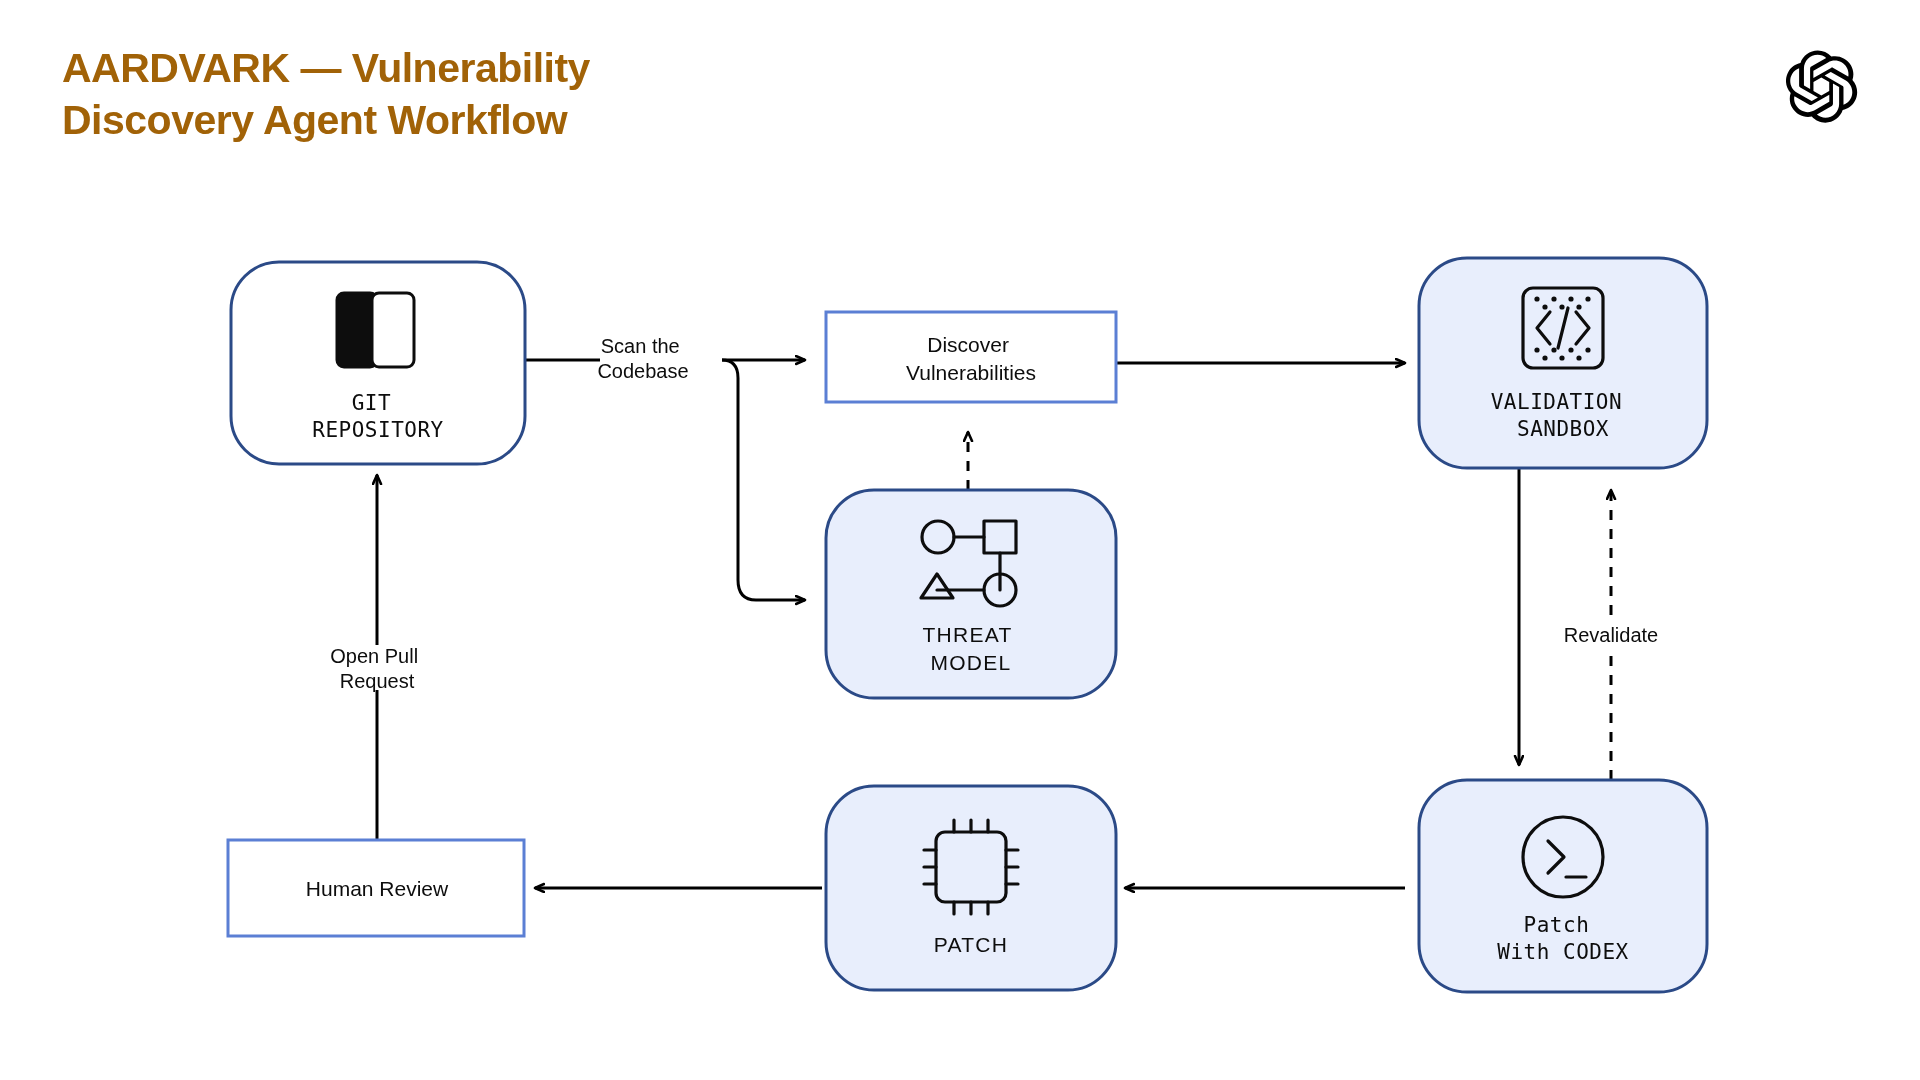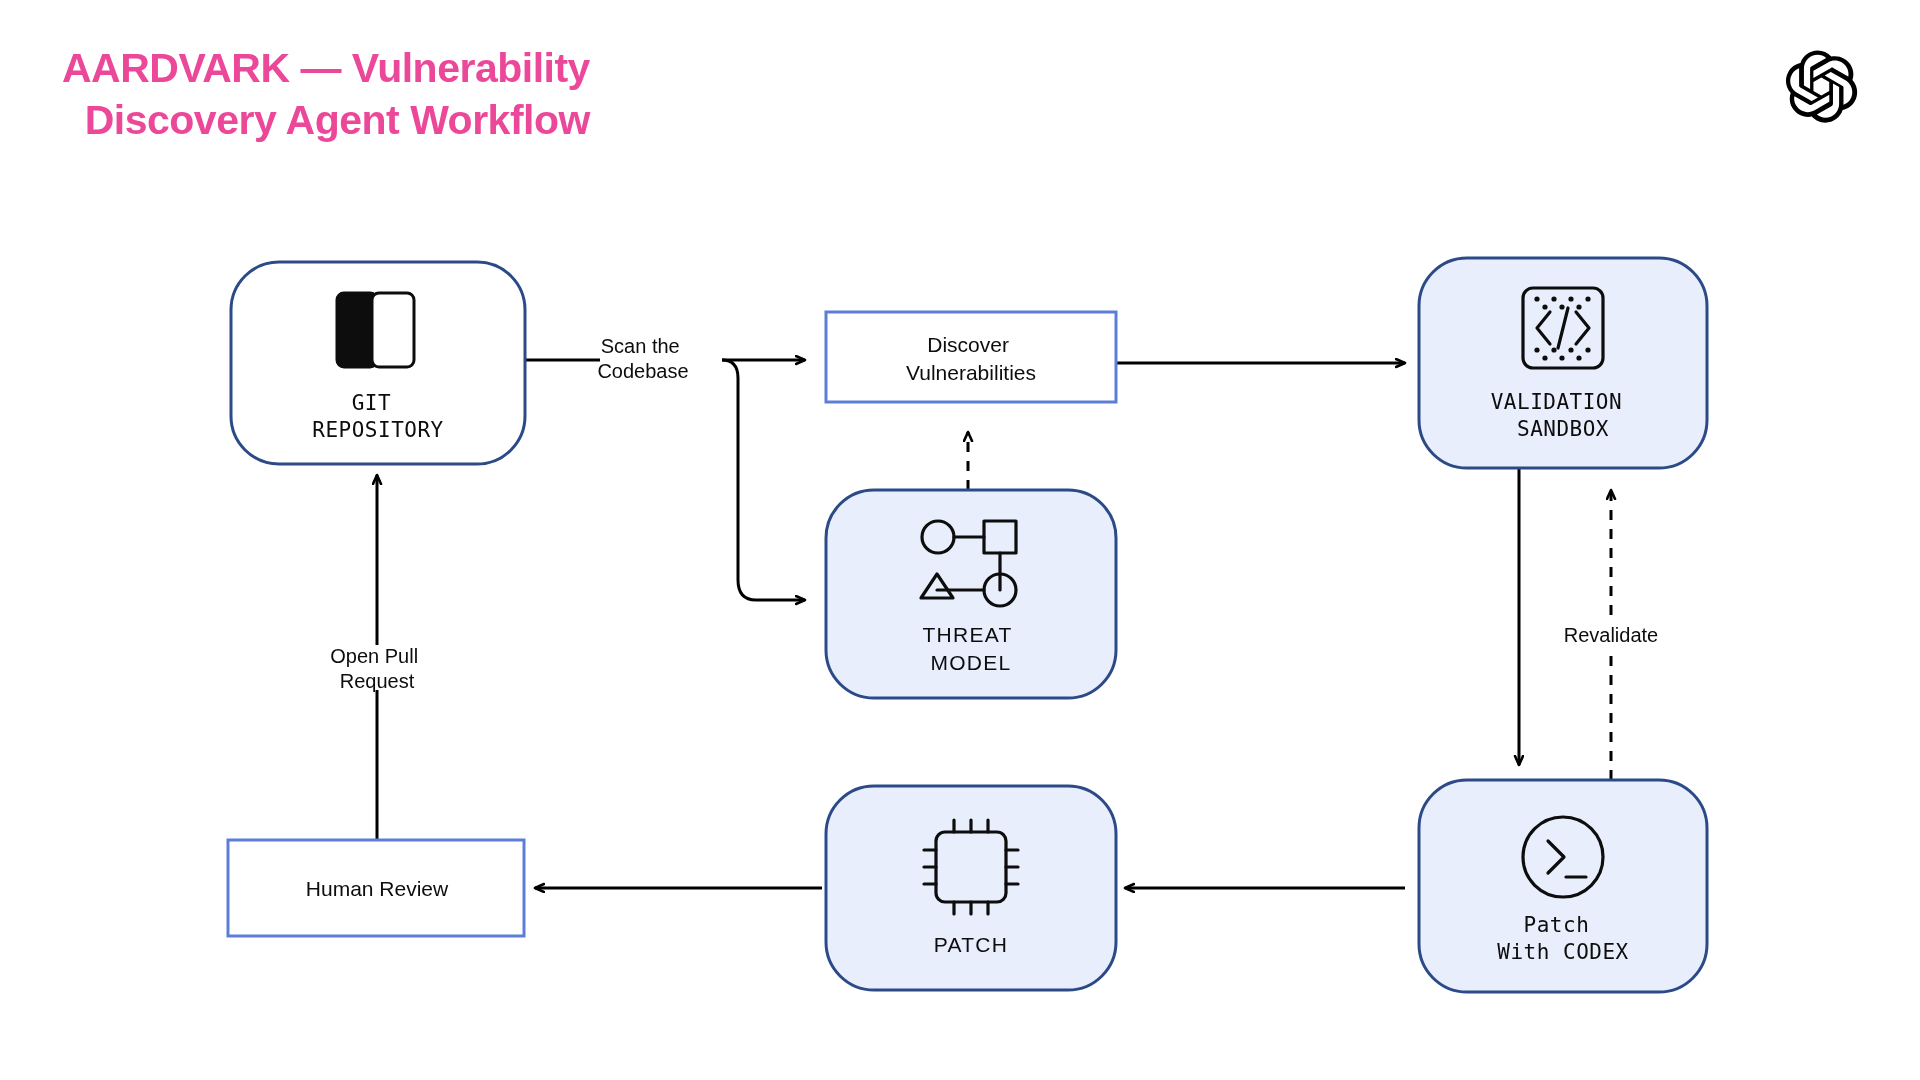--- a/index.html
+++ b/index.html
@@ -18,22 +18,21 @@
 
   #page-title {
     position: absolute;
     left: 62px;
     top: 42px;
     font-size: 41px;
     font-weight: 700;
     line-height: 1.28;
     letter-spacing: -0.5px;
     white-space: pre-line;
-    color: #ec4899;
-    text-align: right;
+    color: #a16207;
   }
 
   #brand-logo {
     position: absolute;
     right: 56px;
     top: 48px;
     width: 78px;
     height: 78px;
   }
 

